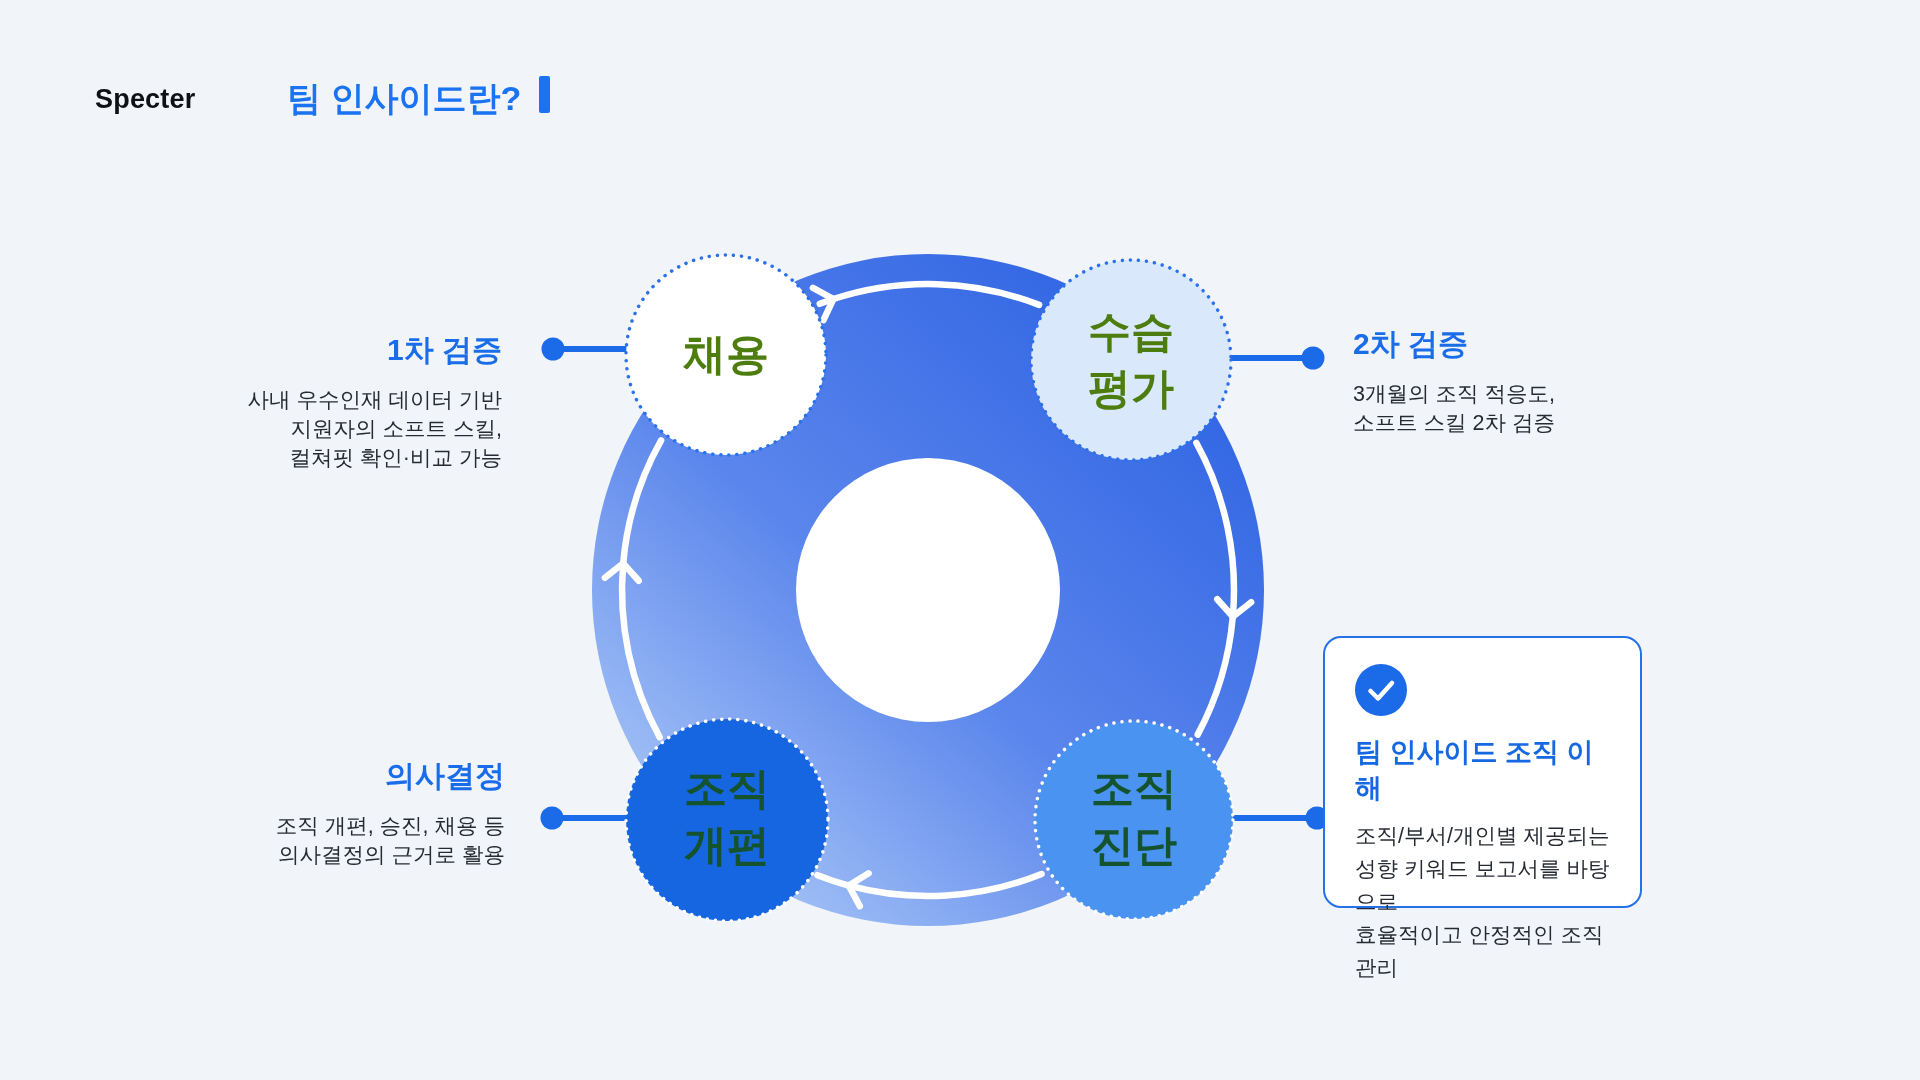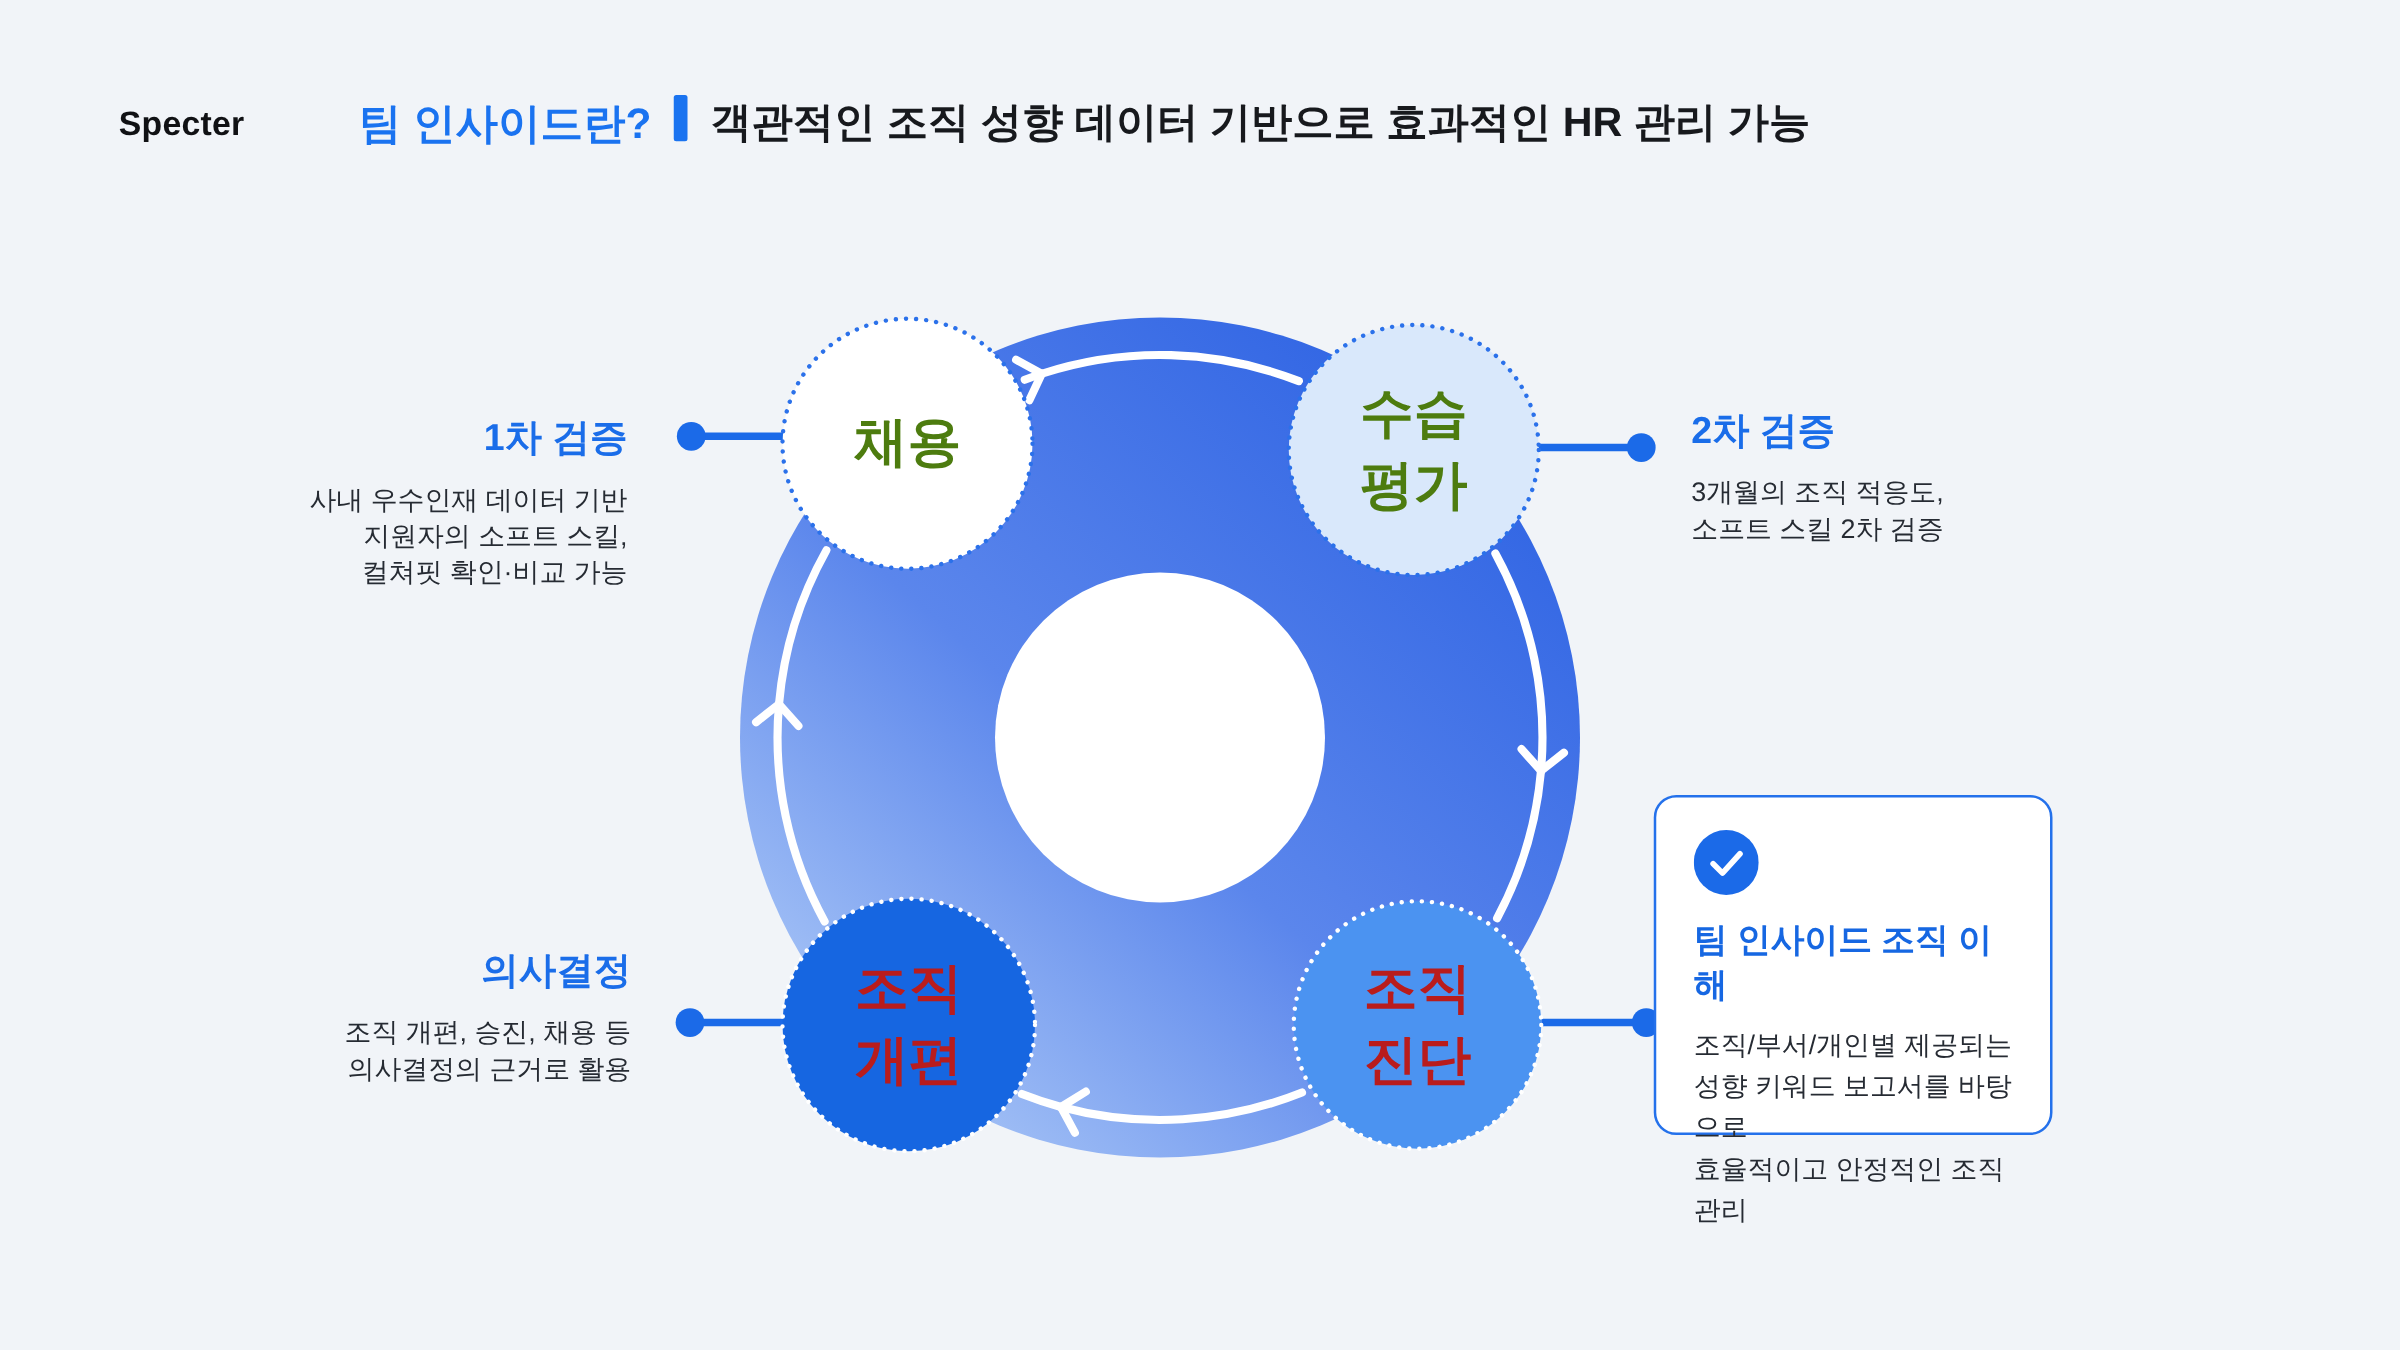--- a/index.html
+++ b/index.html
@@ -19,21 +19,21 @@
   .title{font-size:34px;font-weight:800;color:#1A73F0;}
   .title-bar{width:11px;height:37px;background:#1A73F0;border-radius:2px;}
   .subtitle{font-size:33px;font-weight:700;color:#17191D;}
   
   #diagram{left:0;top:0;}
   
   .node-label{
     width:200px;text-align:center;font-weight:800;
     font-size:43px;line-height:57px;color:#4d7c0f;
   }
-  .node-label.light{color:#b91c1c;}
+  .node-label.light{color:#14532d;font-family:Liberation Mono, monospace;}
   
   .annot{width:310px;margin-top:32px;}
   .annot .heading{font-size:30px;font-weight:800;color:#1A6DE9;margin-bottom:15px;}
   .annot .line{font-size:21.5px;line-height:29px;color:#262B33;}
   .annot.right-aligned{text-align:right;}
   .annot.left-aligned{text-align:left;}
   
   .card{
     left:1323px;top:636px;width:319px;height:272px;
     background:#FFFFFF;border:2px solid #2471EB;border-radius:18px;
@@ -90,21 +90,20 @@
   <circle cx="726" cy="355" r="100" fill="#FFFFFF" stroke="#2B71EA" stroke-width="3.5" stroke-dasharray="0.1 8" stroke-linecap="round"></circle>
   <circle cx="1131" cy="360" r="100" fill="#D9E8FB" stroke="#2B71EA" stroke-width="3.5" stroke-dasharray="0.1 8" stroke-linecap="round"></circle>
   <circle cx="1134" cy="820" r="99" fill="#4B93F1" stroke="#FFFFFF" stroke-width="3.5" stroke-dasharray="0.1 8" stroke-linecap="round"></circle>
   <circle cx="727" cy="820" r="101" fill="#1666E1" stroke="#FFFFFF" stroke-width="3.5" stroke-dasharray="0.1 8" stroke-linecap="round"></circle>
 </svg>
 
 <div class="abs logo">Specter</div>
 <div class="abs title-row">
   <span class="title">팀 인사이드란?</span>
   <span class="title-bar"></span>
-  <span class="subtitle">객관적인 조직 성향 데이터 기반으로 효과적인 HR 관리 가능</span>
 </div>
 
 <div class="abs node-label" style="left:626px;top:326px;">채용</div>
 <div class="abs node-label" style="left:1031px;top:303px;">
   <div>수습</div>
   <div>평가</div>
 </div>
 <div class="abs node-label light" style="left:1034px;top:763px;">
   <div>조직</div>
   <div>진단</div>

